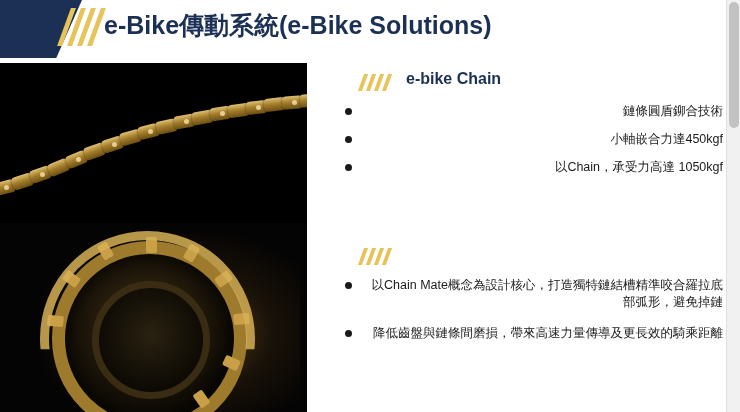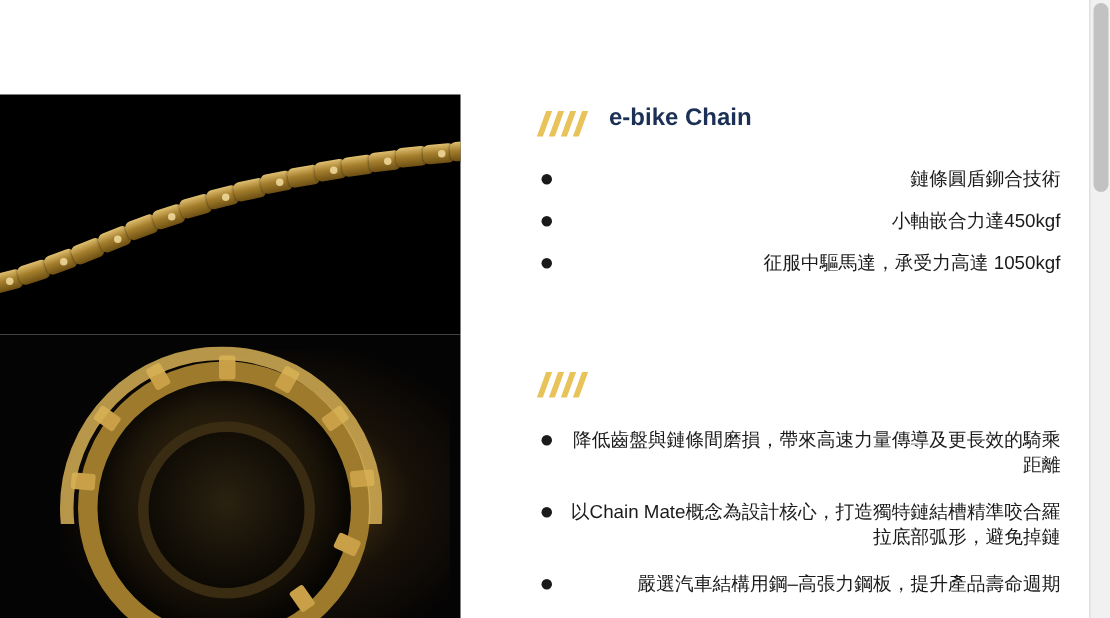--- a/index.html
+++ b/index.html
@@ -214,21 +214,21 @@
     position: absolute;
     left: 73px;
     top: -1px;
     font-size: 16px;
     font-weight: bold;
     color: #1b3054;
     white-space: nowrap;
   }
   ul.bullets {
     list-style: none;
-    margin: 16px;
+    margin: 0;
     padding: 0;
   }
   ul.bullets li {
     position: relative;
     padding-left: 31px;
     margin-bottom: 11px;
     font-size: 12.5px;
     line-height: 17px;
     color: #1a1a1a;
   }
@@ -263,20 +263,30 @@
     height: 126px;
     border-radius: 5px;
     background: #c2c2c2;
   }
 </style>
 </head>
 <body>
 
 <div id="slide">
 
+  <div class="header-band">
+    <div class="navy-wedge"></div>
+    <div class="gold-slashes">
+      <span></span>
+        <span></span>
+        <span></span>
+        <span></span>
+    </div>
+    <div class="slide-title">e-Bike傳動系統(e-Bike Solutions)</div>
+  </div>
 
   <div class="img-col">
 
     <div class="photo photo-chain">
       <div class="chain-strip">
         <div class="chain-link" style="left:4px;  top:96px; transform:rotate(-14deg);"></div>
         <div class="chain-link" style="left:22px; top:90px; transform:rotate(-18deg);"></div>
         <div class="chain-link" style="left:40px; top:83px; transform:rotate(-20deg);"></div>
         <div class="chain-link" style="left:58px; top:76px; transform:rotate(-22deg);"></div>
         <div class="chain-link" style="left:76px; top:68px; transform:rotate(-22deg);"></div>
@@ -331,37 +341,36 @@
           <span></span>
             <span></span>
             <span></span>
             <span></span>
         </div>
         <div class="sec-title">e-bike Chain</div>
       </div>
       <ul class="bullets">
         <li>鏈條圓盾鉚合技術</li>
         <li>小軸嵌合力達450kgf</li>
-        <li>征服中驅馬達，承受力高達 1050kgf</li>
+        <li>以Chain，承受力高達 1050kgf</li>
       </ul>
     </div>
 
     <div class="section sec2">
       <div class="sec-head">
         <div class="sec-slashes">
           <span></span>
             <span></span>
             <span></span>
             <span></span>
         </div>
       </div>
       <ul class="bullets">
+        <li>以Chain Mate概念為設計核心，打造獨特鏈結槽精準咬合羅拉底部弧形，避免掉鏈</li>
         <li>降低齒盤與鏈條間磨損，帶來高速力量傳導及更長效的騎乘距離</li>
-        <li>以Chain Mate概念為設計核心，打造獨特鏈結槽精準咬合羅拉底部弧形，避免掉鏈</li>
-        <li>嚴選汽車結構用鋼–高張力鋼板，提升產品壽命週期</li>
       </ul>
     </div>
 
   </div>
 </div>
 
 <div class="scrollbar-track">
   <div class="scrollbar-thumb"></div>
 </div>
 

